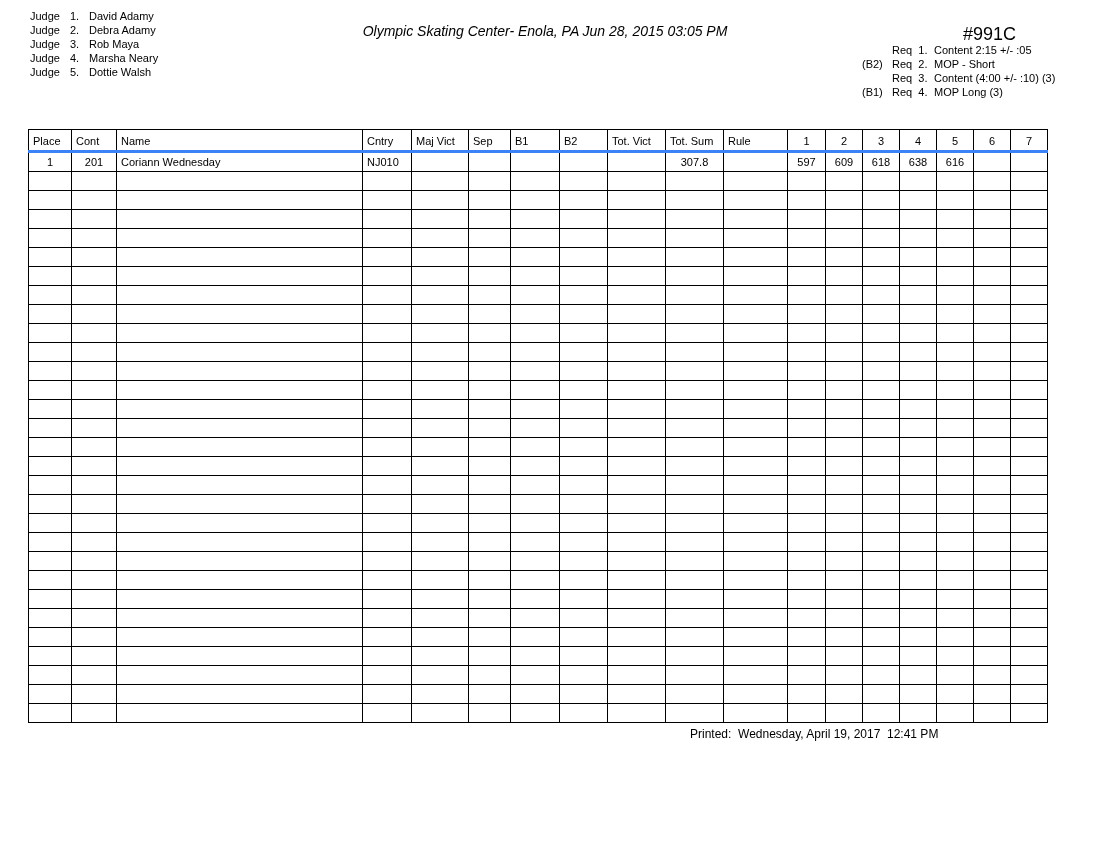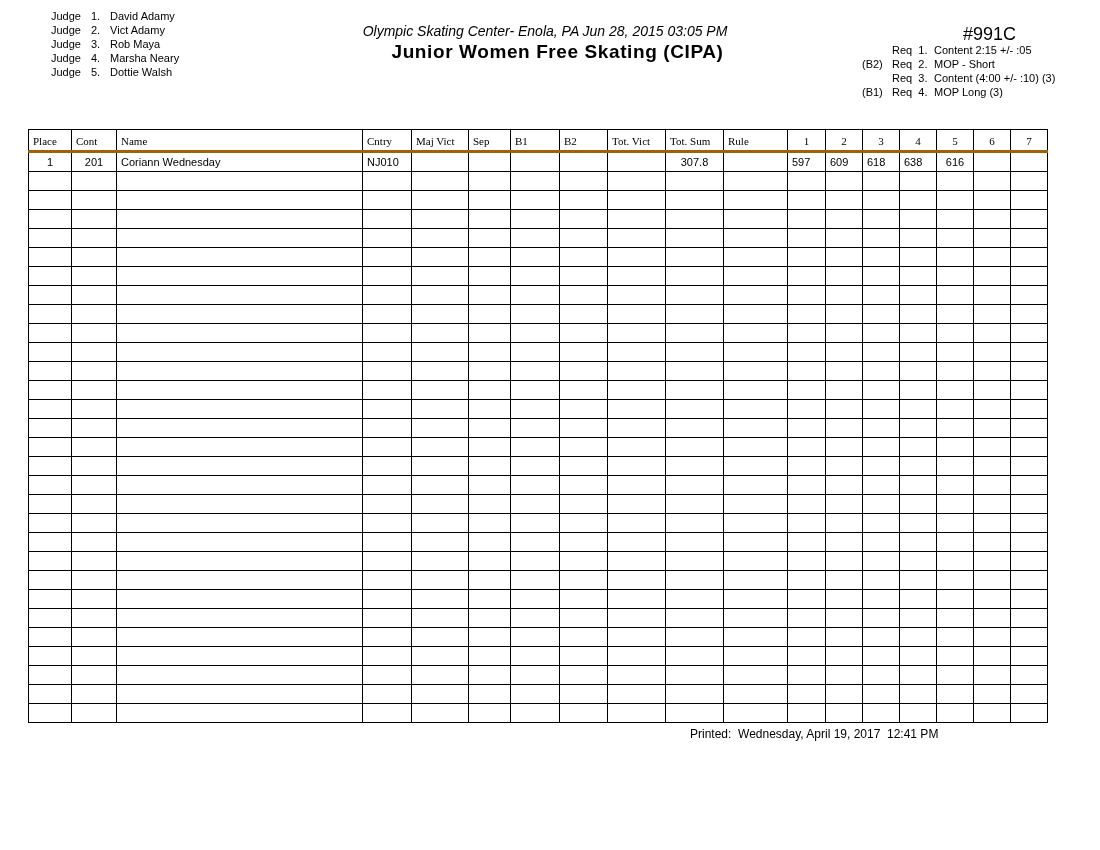--- a/index.html
+++ b/index.html
@@ -1,52 +1,51 @@
 <!DOCTYPE html>
 <html><head>
   <meta charset="utf-8">
   <style>
     html, body { margin: 0; padding: 0; background: #ffffff; }
     body { width: 1100px; height: 850px; position: relative; overflow: hidden; font-family: "Liberation Sans", sans-serif; color: #000; }
     .judges { position: absolute; left: 30px; top: 9px; font-size: 11px; line-height: 14px; }
-    .judges div { white-space: pre; margin-left: 21px; }
+    .judges div { white-space: pre; }
     .judge-lbl { display: inline-block; width: 40px; }
     .judge-num { display: inline-block; width: 16px; }
     .title-block { position: absolute; left: 320px; top: 22px; width: 450px; text-align: center; }
     .t1 { font-size: 18px; font-weight: bold; line-height: 22px; padding-left: 55px; }
     .t2 { font-size: 14px; line-height: 18px; padding-left: 0; font-style: italic; }
     .t3 { font-size: 19px; font-weight: bold; line-height: 24px; letter-spacing: 0.6px; padding-left: 25px; }
     .t4 { font-size: 16px; line-height: 20px; padding-left: 10px; }
     .event-no { position: absolute; left: 963px; top: 24px; font-size: 18px; font-weight: normal; }
     .reqs { position: absolute; left: 862px; top: 43px; font-size: 11px; line-height: 14px; }
     .reqs .r { white-space: pre; }
     .req-pre { display: inline-block; width: 30px; }
     .req-lbl { display: inline-block; width: 42px; }
     table.results { position: absolute; left: 28px; top: 129px; border-collapse: collapse; table-layout: fixed; font-size: 11px; }
     table.results th, table.results td { border: 1px solid #000; height: 18px; padding: 0 4px; white-space: nowrap; overflow: hidden; font-weight: normal; }
-    table.results thead th { border-bottom: 3px solid #a16207; text-align: left; padding-top: 2px; font-family: Liberation Serif, serif; }
+    table.results thead th { border-bottom: 3px solid #3b82f6; text-align: left; padding-top: 2px; }
     table.results thead th.c { text-align: center; }
     table.results td.c { text-align: center; }
-    table.results td.r { text-align: left; }
+    table.results td.r { text-align: center; }
     .printed { position: absolute; left: 690px; top: 727px; font-size: 12px; white-space: pre; }
   </style>
 </head>
 <body>
 
 <div class="judges">
   <div><span class="judge-lbl">Judge</span><span class="judge-num">1.</span> <span>David Adamy</span></div>
-  <div><span class="judge-lbl">Judge</span><span class="judge-num">2.</span> <span>Vict Adamy</span></div>
+  <div><span class="judge-lbl">Judge</span><span class="judge-num">2.</span> <span>Debra Adamy</span></div>
   <div><span class="judge-lbl">Judge</span><span class="judge-num">3.</span> <span>Rob Maya</span></div>
   <div><span class="judge-lbl">Judge</span><span class="judge-num">4.</span> <span>Marsha Neary</span></div>
   <div><span class="judge-lbl">Judge</span><span class="judge-num">5.</span> <span>Dottie Walsh</span></div>
 </div>
 
 <div class="title-block">
   <div class="t2">Olympic Skating Center- Enola, PA  Jun 28, 2015  03:05 PM</div>
-  <div class="t3">Junior Women Free Skating (CIPA)</div>
 </div>
 
 <div class="event-no">#991C</div>
 
 <div class="reqs">
   <div class="r"><span class="req-pre"></span><span class="req-lbl">Req  1.</span><span>Content 2:15 +/- :05</span></div>
   <div class="r"><span class="req-pre">(B2)</span><span class="req-lbl">Req  2.</span><span>MOP - Short</span></div>
   <div class="r"><span class="req-pre"></span><span class="req-lbl">Req  3.</span><span>Content (4:00 +/- :10) (3)</span></div>
   <div class="r"><span class="req-pre">(B1)</span><span class="req-lbl">Req  4.</span><span>MOP Long (3)</span></div>
 </div>

